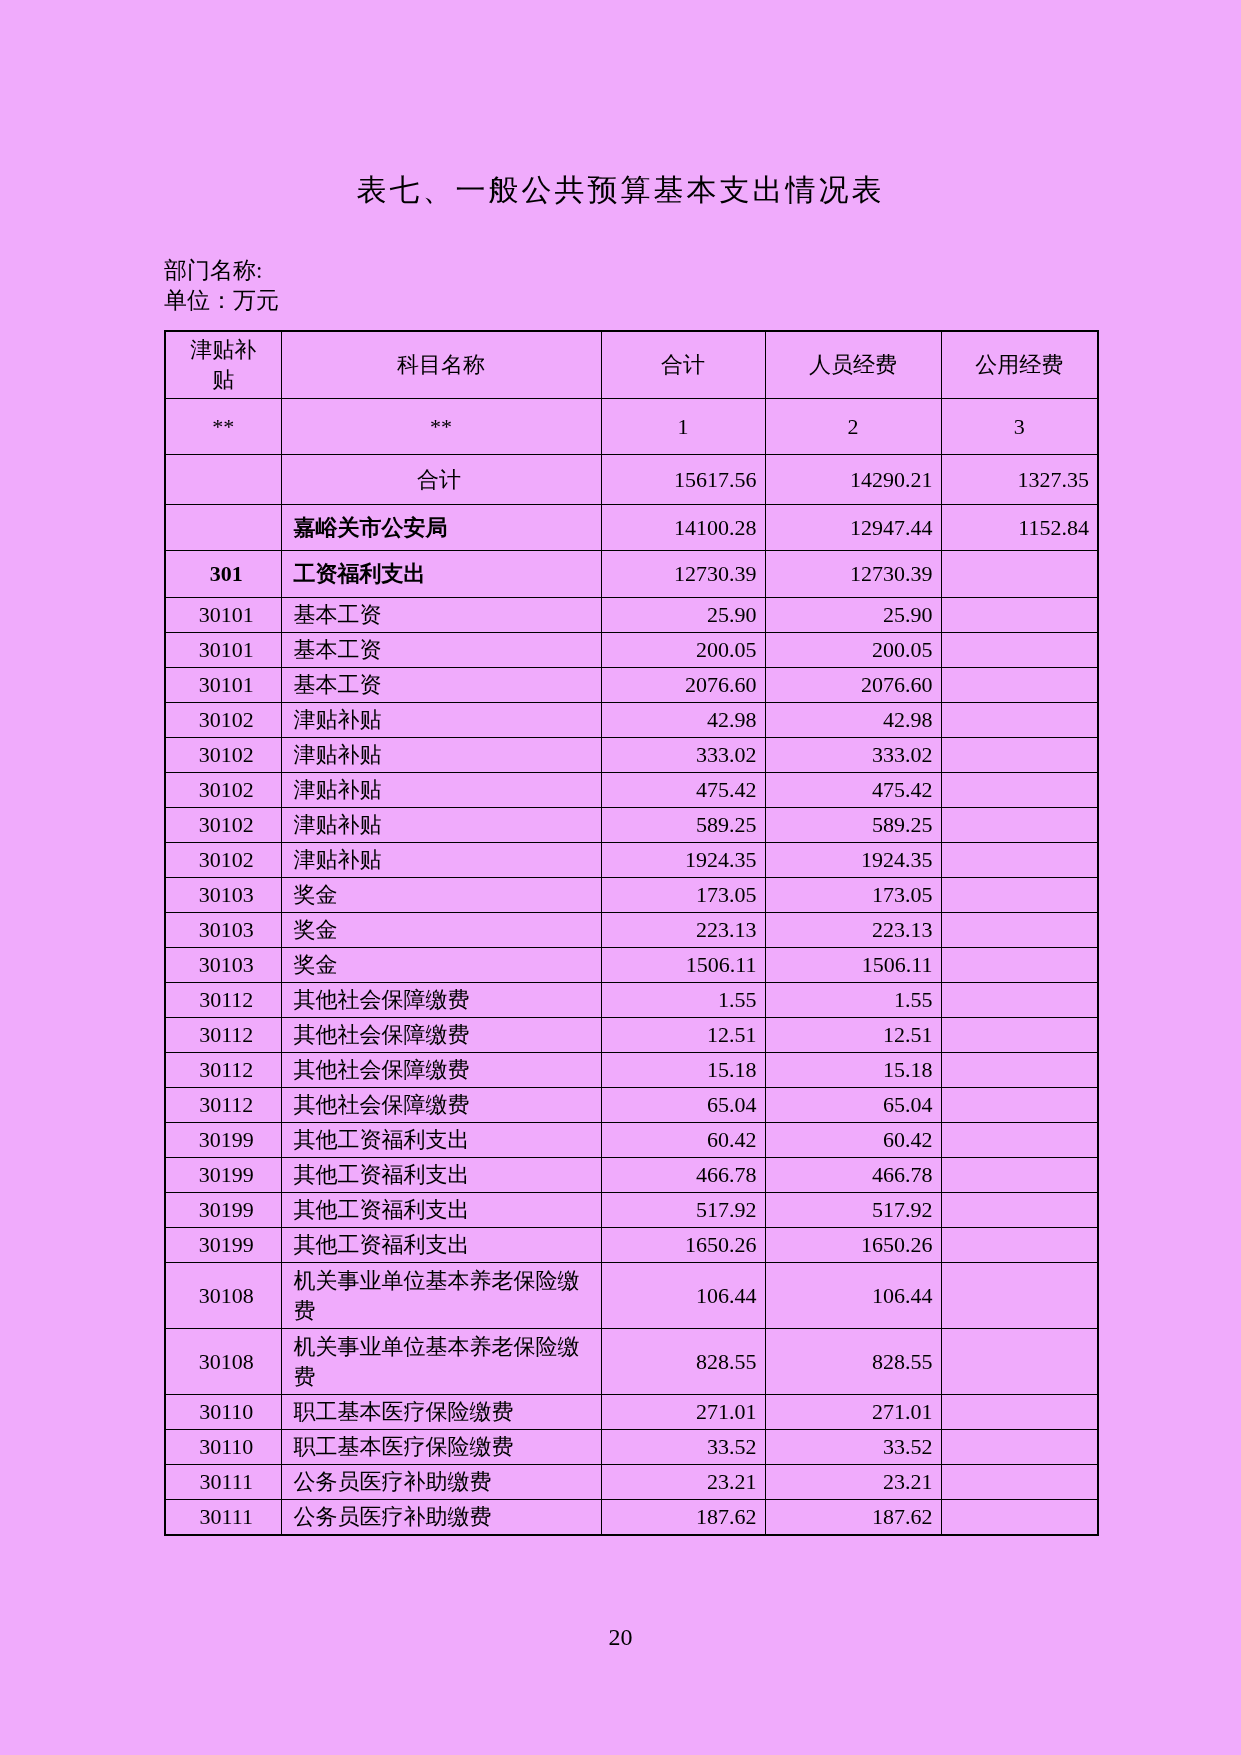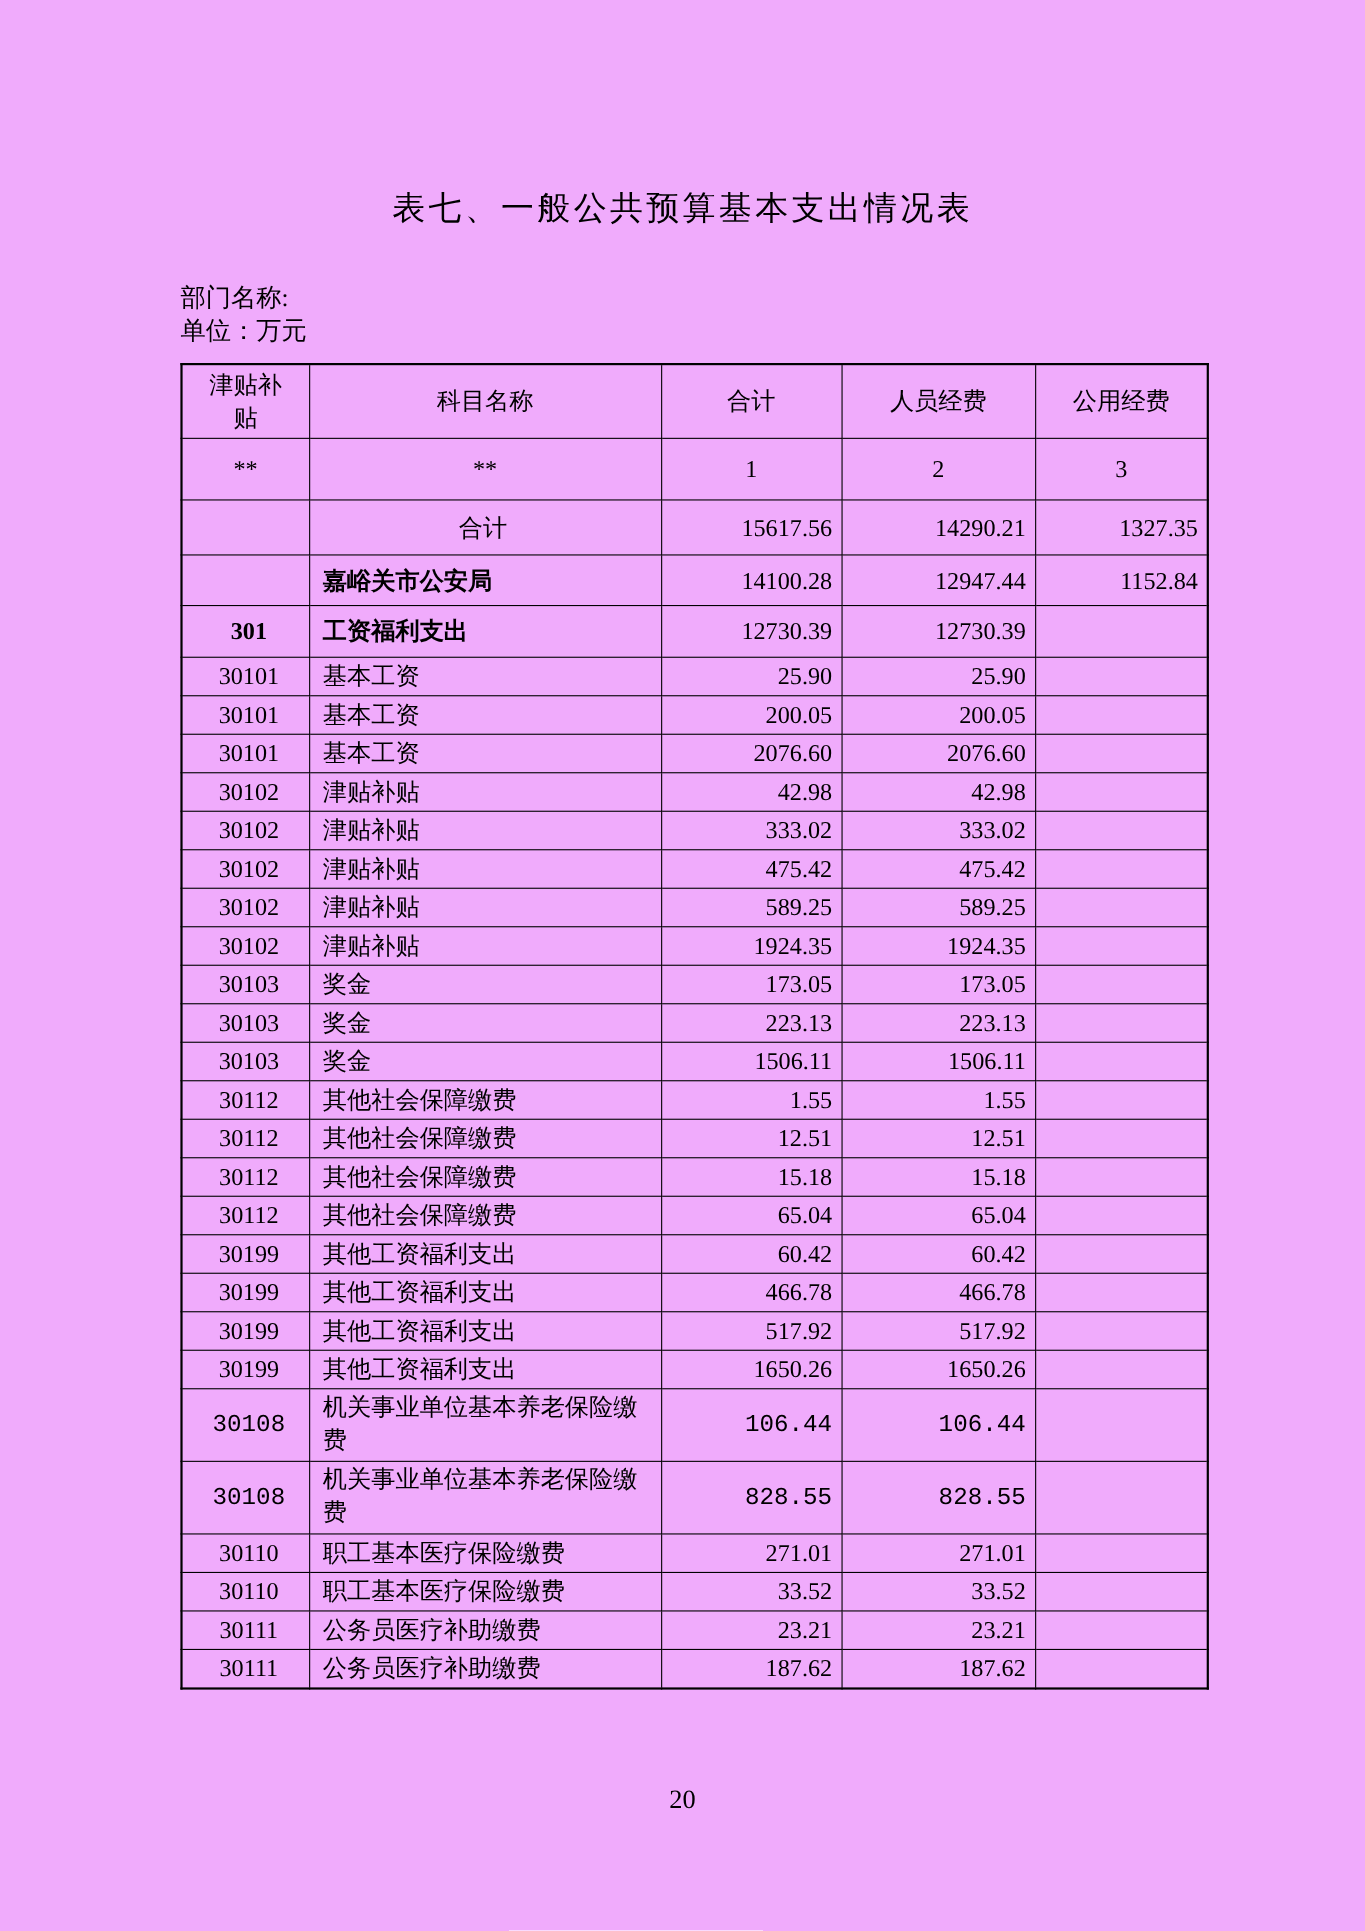--- a/index.html
+++ b/index.html
@@ -47,21 +47,21 @@
     padding:0 4px;
     line-height:1.35;
   }
   tr.hrow-group   { height:62px; }
   tr.hrow-cols    { height:68px; }
   tr.hrow-index   { height:56px; }
   tbody tr        { height:35px; }
   tr.row-grand-total { height:50px; }
   tr.row-dept     { height:46px; }
   tr.row-category { height:47px; }
-  tr.row-tall     { height:66px;font-family:Liberation Mono, monospace; }
+  tr.row-tall     { height:66px; }
   .code-wrap { display:inline-block; width:72px; text-align:center; }
   td.code { text-align:center; padding-left:10px; }
   td.name { text-align:left; padding-left:12px; }
   td.num  { text-align:right; padding-right:8px; }
   tr.row-grand-total td.name { text-align:center; padding-left:0; }
   tr.row-dept td.name, tr.row-category td.name, tr.row-category td.code { font-weight:bold; }
   .page-number {
     position:absolute;
     left:0; right:0;
     bottom:104px;

